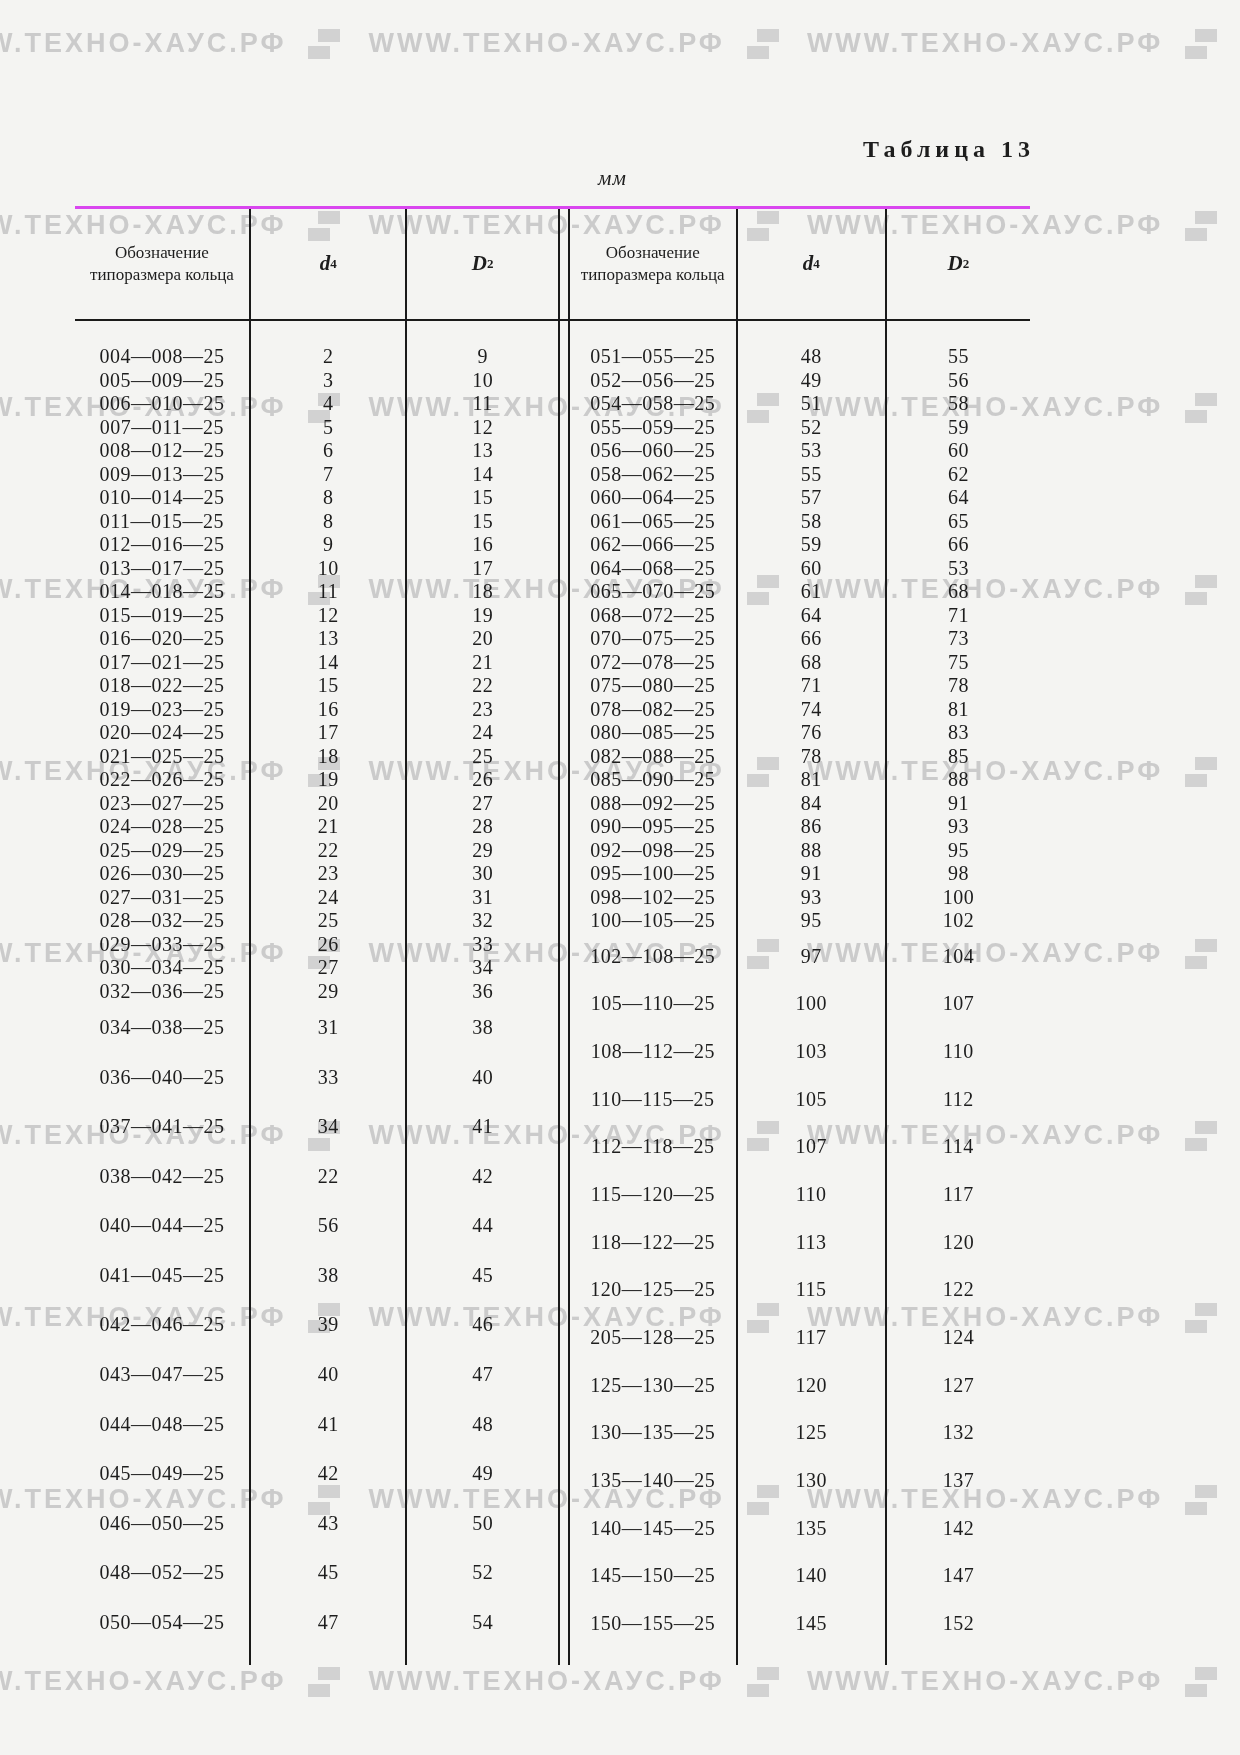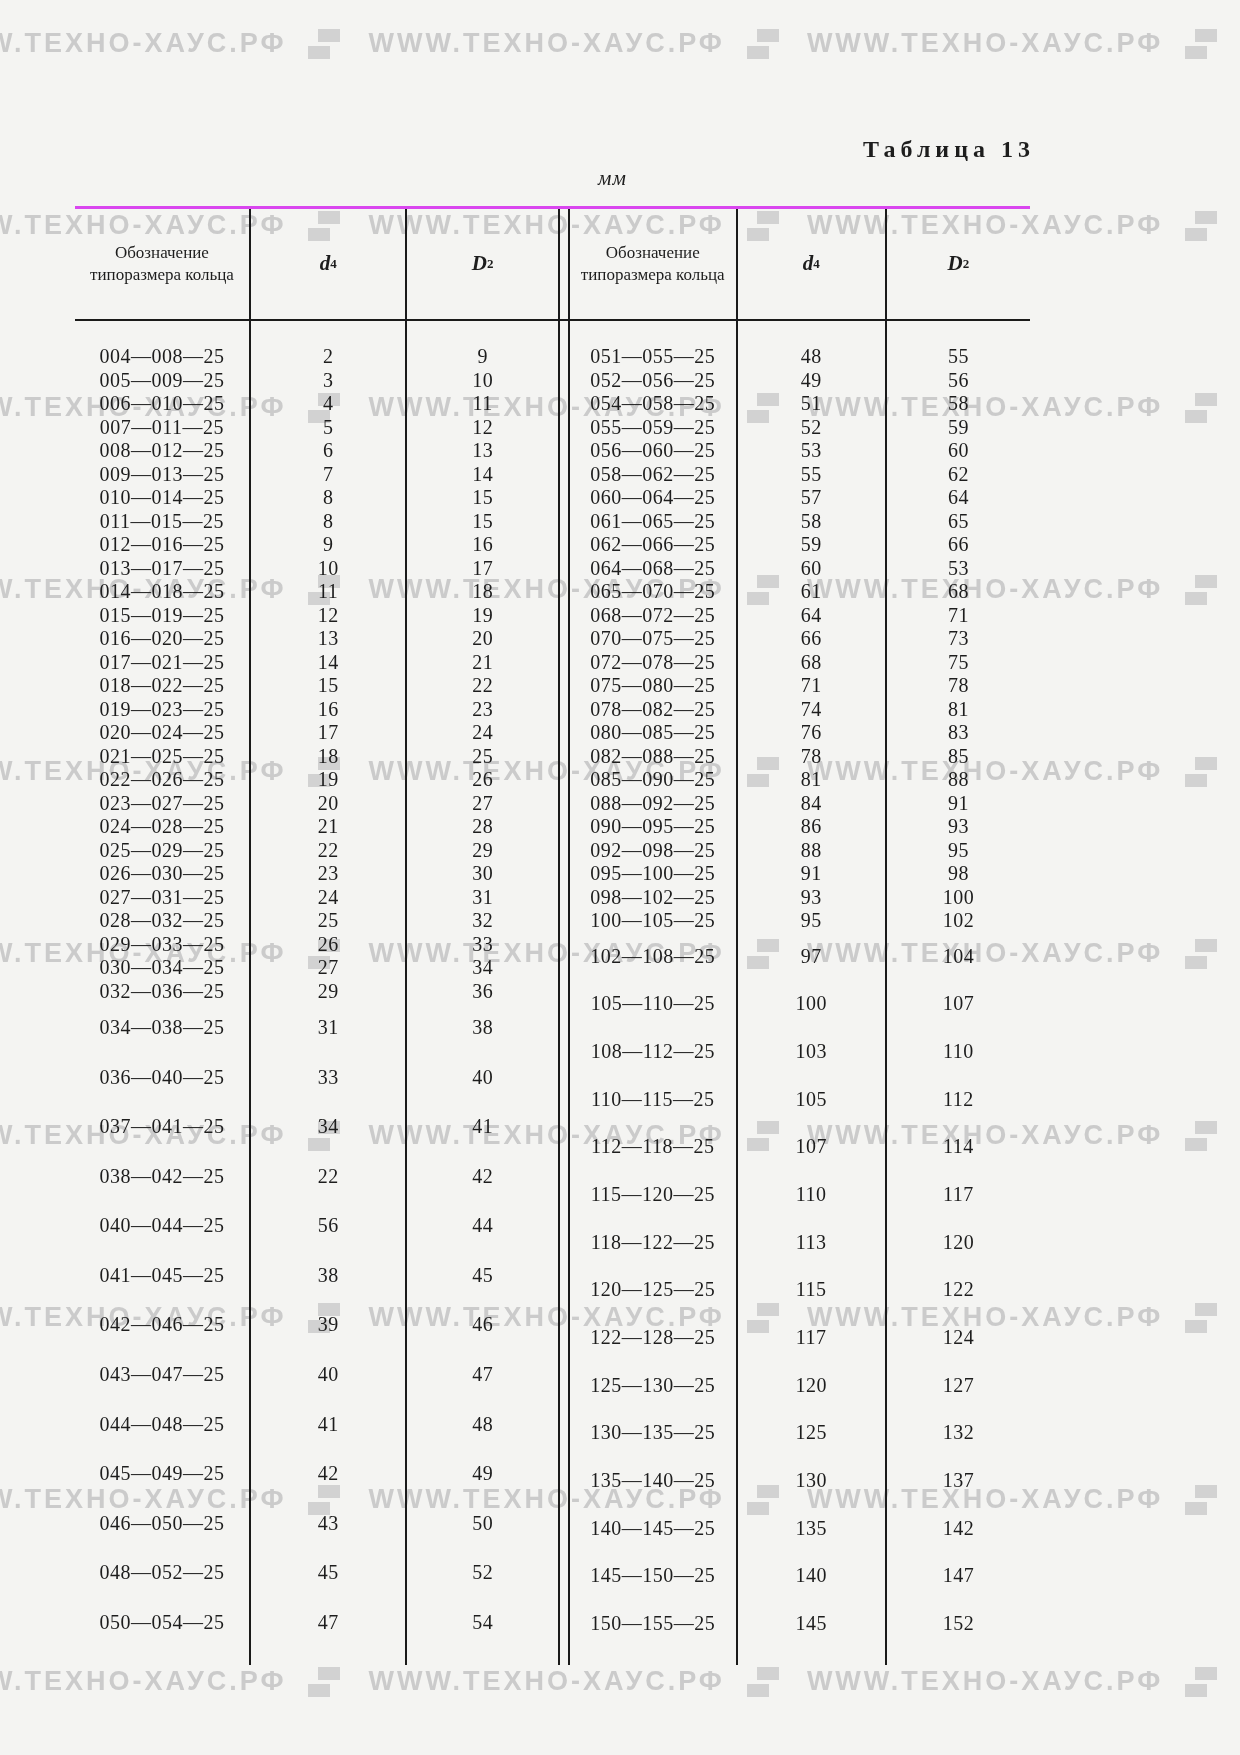--- a/index.html
+++ b/index.html
@@ -678,21 +678,21 @@
               <div class="c c3">120</div>
             </div>
           
             <div class="row wide">
               <div class="c c1">120—125—25</div>
               <div class="c c2">115</div>
               <div class="c c3">122</div>
             </div>
           
             <div class="row wide">
-              <div class="c c1">122—128—25</div>
+              <div class="c c1">205—128—25</div>
               <div class="c c2">117</div>
               <div class="c c3">124</div>
             </div>
           
             <div class="row wide">
               <div class="c c1">125—130—25</div>
               <div class="c c2">120</div>
               <div class="c c3">127</div>
             </div>
           

